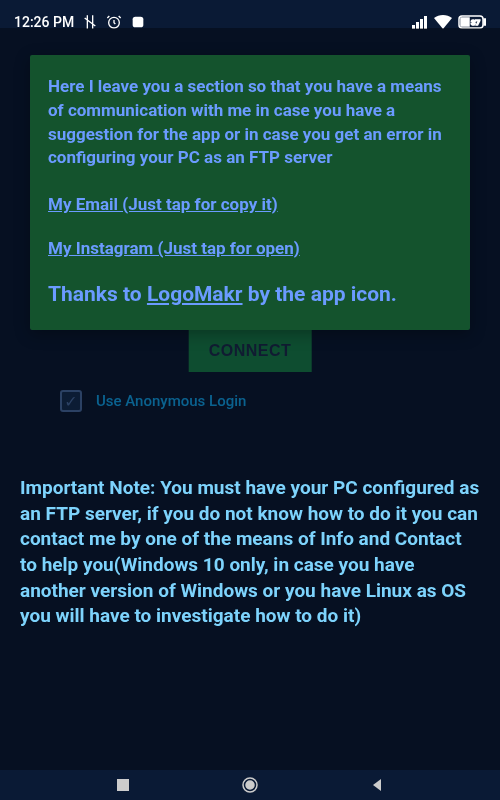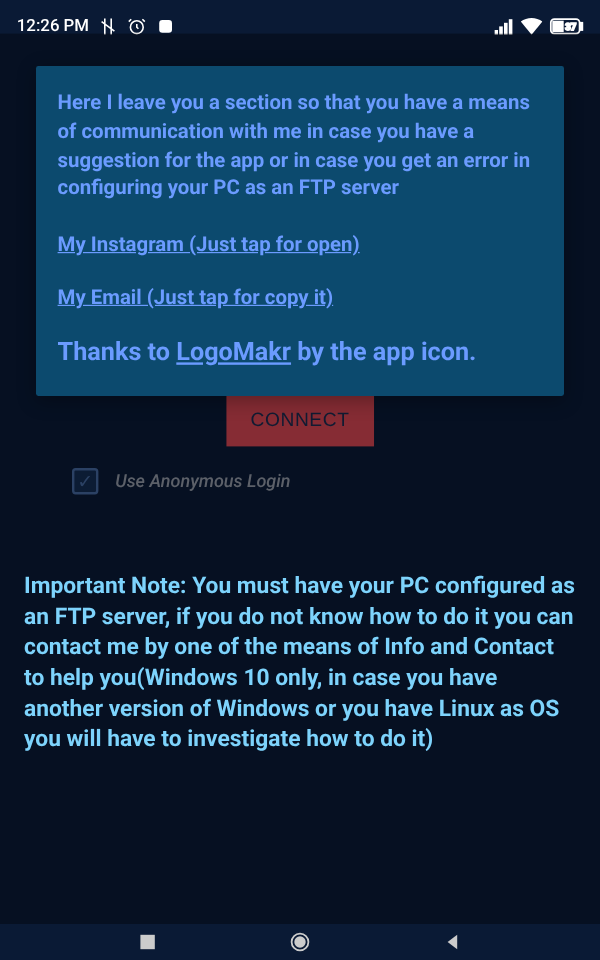--- a/index.html
+++ b/index.html
@@ -44,21 +44,21 @@
       left: 0;
       right: 0;
       bottom: 30px;
       background: rgba(0,0,0,0.35);
     }
     .info-box {
       position: absolute;
       top: 55px;
       left: 30px;
       right: 30px;
-      background: #0c4a6e;
+      background: #14532d;
       padding: 20px 18px 24px 18px;
       border-radius: 2px;
       box-shadow: 0 4px 16px rgba(0,0,0,0.3);
     }
     .info-text {
       color: #6b9bff;
       font-size: 17px;
       font-weight: 700;
       line-height: 1.4;
       margin-bottom: 24px;
@@ -77,26 +77,26 @@
       font-weight: 700;
     }
     .info-thanks .underline {
       text-decoration: underline;
     }
     .connect-btn {
       position: absolute;
       top: 330px;
       left: 50%;
       transform: translateX(-50%);
-      background: #ef4444;
+      background: #15803d;
       color: #1a2540;
       border: none;
       padding: 12px 20px;
       font-size: 16px;
-      font-weight: 400;
+      font-weight: 700;
       letter-spacing: 0.5px;
       opacity: 0.55;
     }
     .checkbox-row {
       position: absolute;
       top: 390px;
       left: 60px;
       display: flex;
       align-items: center;
       gap: 14px;
@@ -110,24 +110,23 @@
       display: flex;
       align-items: center;
       justify-content: center;
       background: rgba(30,60,100,0.5);
     }
     .checkmark {
       color: #4a6a9a;
       font-size: 16px;
     }
     .checkbox-label {
-      color: #a3a3a3;
+      color: #0ea5e9;
       font-size: 15px;
       font-weight: 500;
-      font-style: italic;
     }
     .important-note {
       position: absolute;
       top: 475px;
       left: 20px;
       right: 20px;
       color: #7dd3fc;
       font-size: 19px;
       font-weight: 700;
       line-height: 1.35;
@@ -206,22 +205,22 @@
   <div class="checkbox">
     <span class="checkmark">✓</span>
   </div>
   <span class="checkbox-label">Use Anonymous Login</span>
 </div>
 
 <div class="important-note">Important Note: You must have your PC configured as an FTP server, if you do not know how to do it you can contact me by one of the means of Info and Contact to help you(Windows 10 only, in case you have another version of Windows or you have Linux as OS you will have to investigate how to do it)</div>
 
 <div class="info-box">
   <div class="info-text">Here I leave you a section so that you have a means of communication with me in case you have a suggestion for the app or in case you get an error in configuring your PC as an FTP server</div>
+  <a class="info-link">My Email (Just tap for copy it)</a>
   <a class="info-link">My Instagram (Just tap for open)</a>
-  <a class="info-link">My Email (Just tap for copy it)</a>
   <div class="info-thanks">
     <span>Thanks to </span><a class="underline">LogoMakr</a><span> by the app icon.</span>
   </div>
 </div>
 
 <div class="nav-bar">
   <div class="nav-btn">
     <svg width="16" height="16" viewBox="0 0 16 16" fill="#ccc">
         <rect x="2" y="2" width="12" height="12"></rect>
       </svg>

